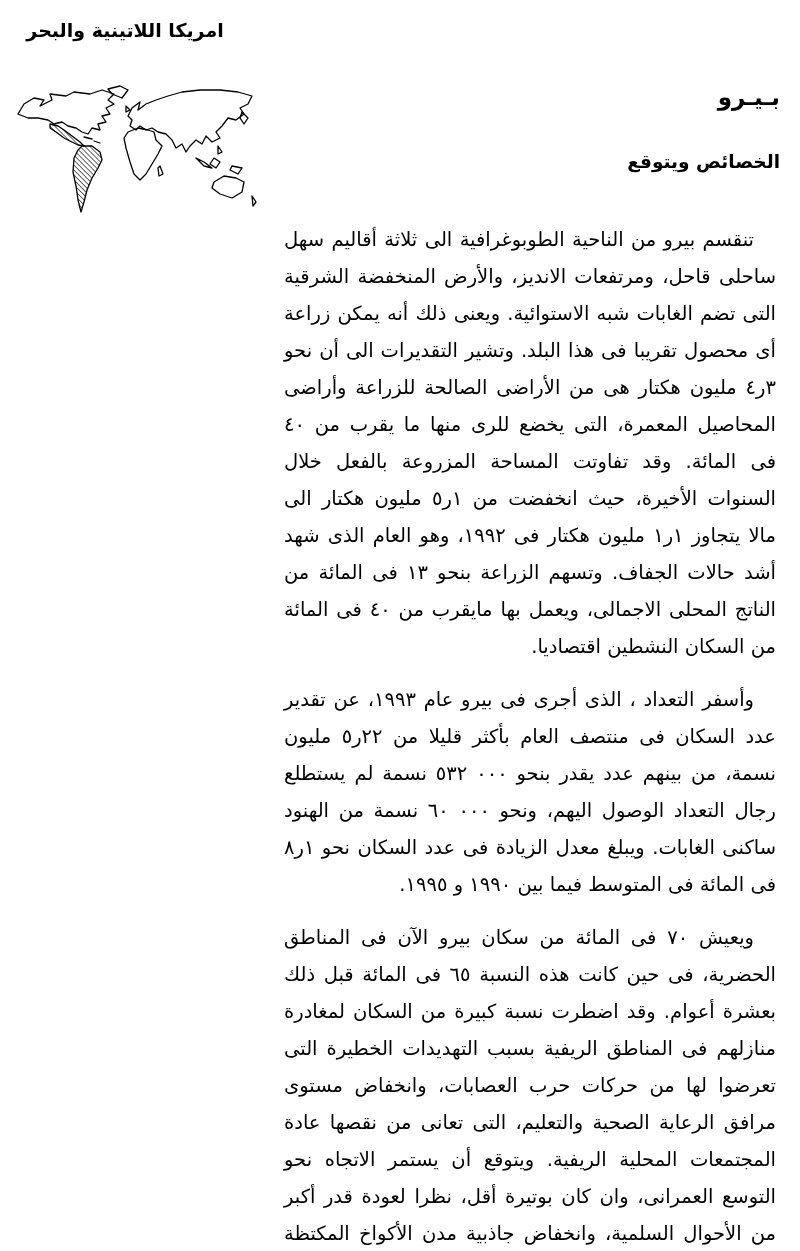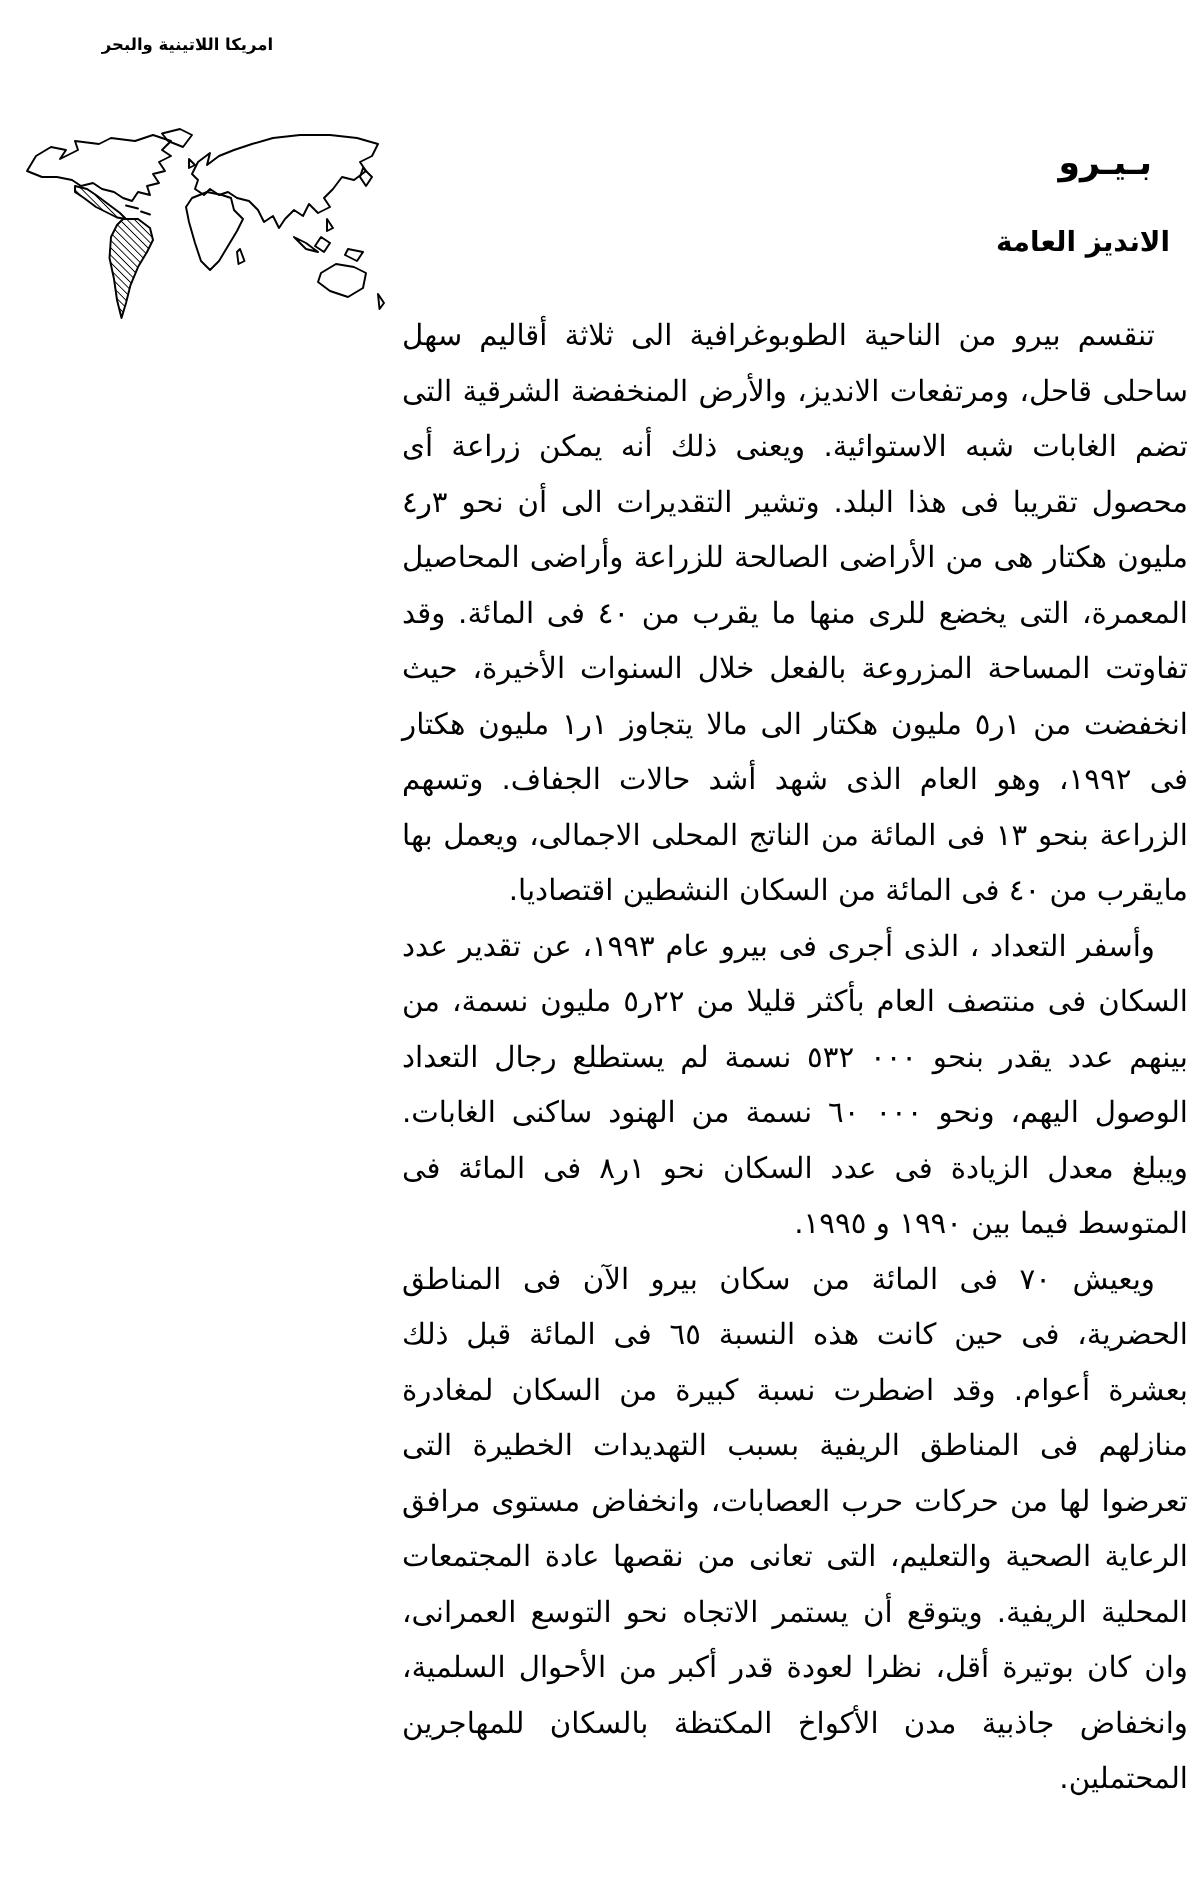--- a/index.html
+++ b/index.html
@@ -13,34 +13,34 @@
     overflow: hidden;
   }
   .map-label {
     position: absolute;
     top: 10px;
     left: 16px;
     width: 218px;
     direction: rtl;
     text-align: center;
     font-weight: bold;
-    font-size: 11px;
+    font-size: 19px;
     line-height: 40px;
     letter-spacing: 0.5px;
   }
   .map-svg {
     position: absolute;
     top: 82px;
     left: 10px;
   }
   .doc-title {
     position: absolute;
     top: 84px;
     right: 20px;
-    margin: 12px;
+    margin: 0;
     direction: rtl;
     font-size: 23px;
     font-weight: bold;
   }
   .section-heading {
     position: absolute;
     top: 151px;
     right: 20px;
     margin: 0;
     direction: rtl;
@@ -51,21 +51,21 @@
     position: absolute;
     top: 205px;
     right: 8px;
     width: 524px;
     direction: rtl;
     text-align: justify;
     font-size: 19.5px;
     line-height: 37px;
   }
   .article-body p {
-    margin: 0;
+    margin: 16px;
     padding: 0;
     text-indent: 22px;
   }
 </style>
 </head>
 <body>
 
 <div class="page">
 
   <div class="map-label">
@@ -106,21 +106,21 @@
 
       <g fill="url(#hatch)">
         <path d="M40,42 L48,44 L54,48 L62,54 L70,60 L74,64 L68,63 L62,60 L54,56 L46,50 L40,46 Z"></path>
         <path d="M72,64 L82,64 L90,70 L92,78 L88,86 L82,96 L77,108 L74,120 L71,130 L68,118 L66,104 L63,90 L64,76 L68,68 Z"></path>
       </g>
     </g>
   </svg>
 
   <h1 class="doc-title">بـيـرو</h1>
 
-  <h2 class="section-heading">الانديز العامة</h2>
+  <h2 class="section-heading">الخصائص ويتوقع</h2>
 
   <div class="article-body">
     <p>تنقسم بيرو من الناحية الطوبوغرافية الى ثلاثة أقاليم سهل ساحلى قاحل، ومرتفعات الانديز، والأرض المنخفضة الشرقية التى تضم الغابات شبه الاستوائية. ويعنى ذلك أنه يمكن زراعة أى محصول تقريبا فى هذا البلد. وتشير التقديرات الى أن نحو ٣ر٤ مليون هكتار هى من الأراضى الصالحة للزراعة وأراضى المحاصيل المعمرة، التى يخضع للرى منها ما يقرب من ٤٠ فى المائة. وقد تفاوتت المساحة المزروعة بالفعل خلال السنوات الأخيرة، حيث انخفضت من ١ر٥ مليون هكتار الى مالا يتجاوز ١ر١ مليون هكتار فى ١٩٩٢، وهو العام الذى شهد أشد حالات الجفاف. وتسهم الزراعة بنحو ١٣ فى المائة من الناتج المحلى الاجمالى، ويعمل بها مايقرب من ٤٠ فى المائة من السكان النشطين اقتصاديا.</p>
     <p>وأسفر التعداد ، الذى أجرى فى بيرو عام ١٩٩٣، عن تقدير عدد السكان فى منتصف العام بأكثر قليلا من ٢٢ر٥ مليون نسمة، من بينهم عدد يقدر بنحو ٥٣٢&nbsp;٠٠٠ نسمة لم يستطلع رجال التعداد الوصول اليهم، ونحو ٦٠&nbsp;٠٠٠ نسمة من الهنود ساكنى الغابات. ويبلغ معدل الزيادة فى عدد السكان نحو ١ر٨ فى المائة فى المتوسط فيما بين ١٩٩٠ و ١٩٩٥.</p>
     <p>ويعيش ٧٠ فى المائة من سكان بيرو الآن فى المناطق الحضرية، فى حين كانت هذه النسبة ٦٥ فى المائة قبل ذلك بعشرة أعوام. وقد اضطرت نسبة كبيرة من السكان لمغادرة منازلهم فى المناطق الريفية بسبب التهديدات الخطيرة التى تعرضوا لها من حركات حرب العصابات، وانخفاض مستوى مرافق الرعاية الصحية والتعليم، التى تعانى من نقصها عادة المجتمعات المحلية الريفية. ويتوقع أن يستمر الاتجاه نحو التوسع العمرانى، وان كان بوتيرة أقل، نظرا لعودة قدر أكبر من الأحوال السلمية، وانخفاض جاذبية مدن الأكواخ المكتظة بالسكان للمهاجرين المحتملين.</p>
   </div>
 
 </div>
 
 </body></html>

